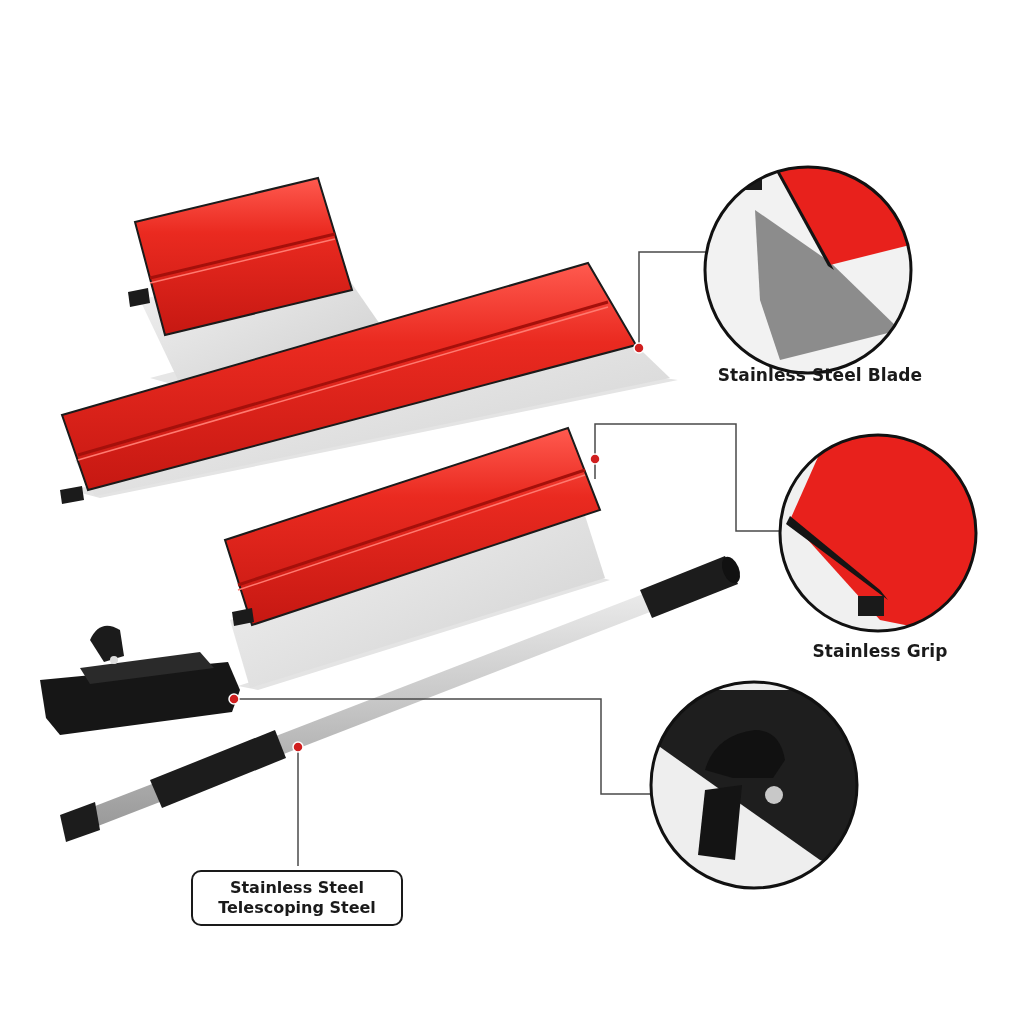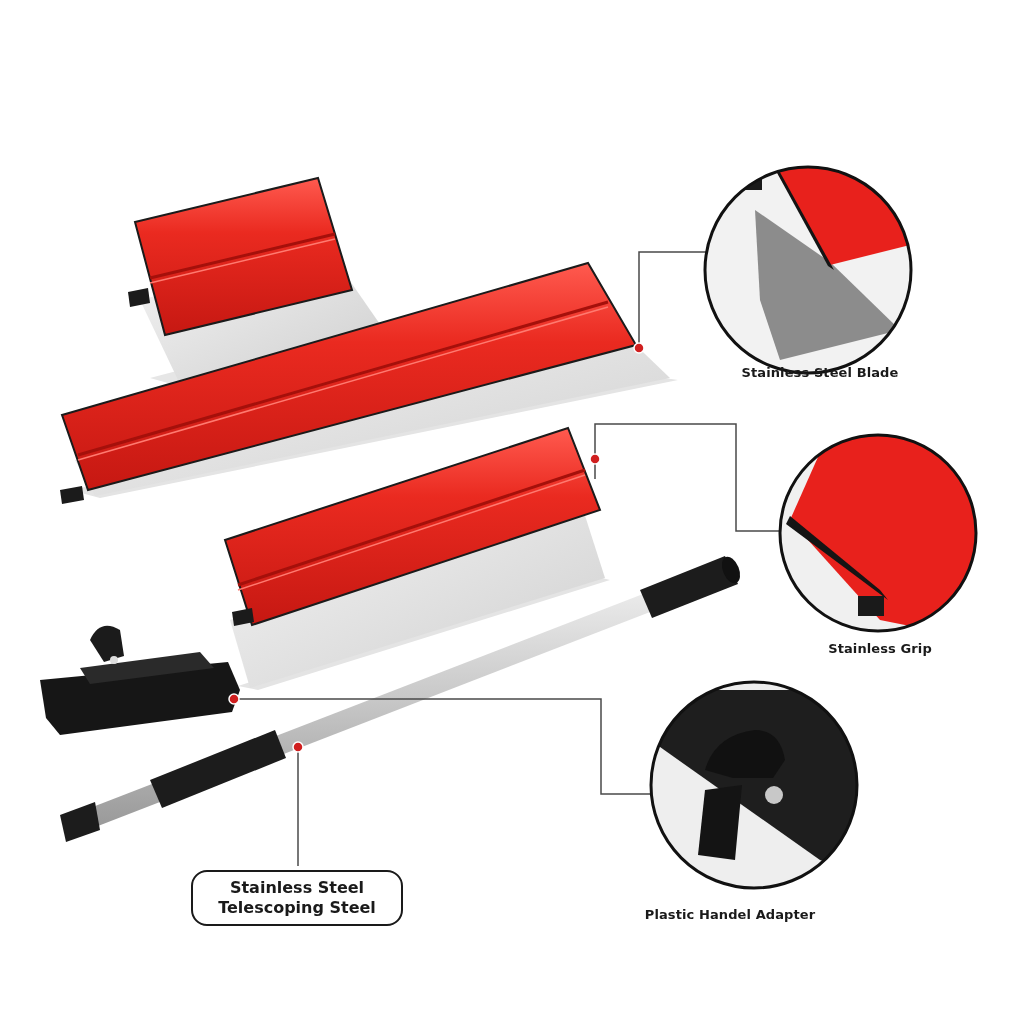--- a/index.html
+++ b/index.html
@@ -1,20 +1,20 @@
 <!DOCTYPE html>
 <html><head>
 <meta charset="utf-8">
 <style>
   html, body { margin:0; padding:0; background:#ffffff; }
   body { width:1024px; height:1024px; position:relative; overflow:hidden; font-family:"DejaVu Sans", sans-serif; }
   .stage { position:absolute; left:0; top:0; width:1024px; height:1024px; }
   svg.art { position:absolute; left:0; top:0; }
-  .label { position:absolute; color:#1a1a1a; font-size:13px; font-weight:bold; letter-spacing:0.1px; white-space:nowrap; text-align:center; }
-  .boxed { position:absolute; left:191px; top:870px; width:212px; height:56px; border:2px solid #1a1a1a; border-radius:16px; box-sizing:border-box; display:flex; flex-direction:column; align-items:center; justify-content:center; font-size:16px; font-weight:bold; color:#1a1a1a; line-height:20px; }
+  .label { position:absolute; color:#1a1a1a; font-size:17px; font-weight:bold; letter-spacing:0.1px; white-space:nowrap; text-align:center; }
+  .boxed { position:absolute; left:191px; top:870px; width:212px; height:56px; border:2px solid #1a1a1a; border-radius:10px; box-sizing:border-box; display:flex; flex-direction:column; align-items:center; justify-content:center; font-size:16px; font-weight:bold; color:#1a1a1a; line-height:20px; }
 </style>
 </head>
 <body>
 
 <div class="stage">
 
 <svg class="art" width="1024" height="1024" viewBox="0 0 1024 1024">
   <defs>
     <linearGradient id="redG" x1="0" y1="0" x2="0" y2="1">
       <stop offset="0" stop-color="#ff5a4f"></stop>
@@ -124,19 +124,18 @@
       <path d="M705,770 q10,-35 50,-40 q25,0 30,30 l-12,18 l-40,0 z" fill="#111"></path>
       <polygon points="705,790 742,785 735,860 698,855" fill="#141414"></polygon>
       <circle cx="774" cy="795" r="9" fill="#c8c8c8"></circle>
     </g>
     <circle cx="754" cy="785" r="103" fill="none" stroke="#111" stroke-width="3"></circle>
   </g>
 </svg>
 
 <div class="label" style="left:700px; top:365px; width:240px;">Stainless Steel Blade</div>
 <div class="label" style="left:780px; top:641px; width:200px;">Stainless Grip</div>
-<div class="label" style="left:600px; top:907px; width:260px;">Plastic Handel Adapter</div>
 <div class="boxed">
   <span>Stainless Steel</span>
   <span>Telescoping Steel</span>
 </div>
 
 </div>
 
 </body></html>

